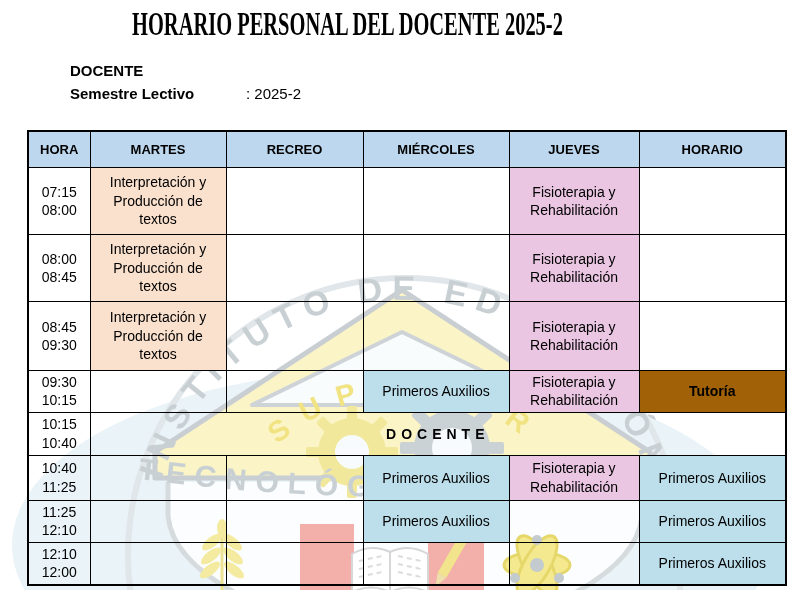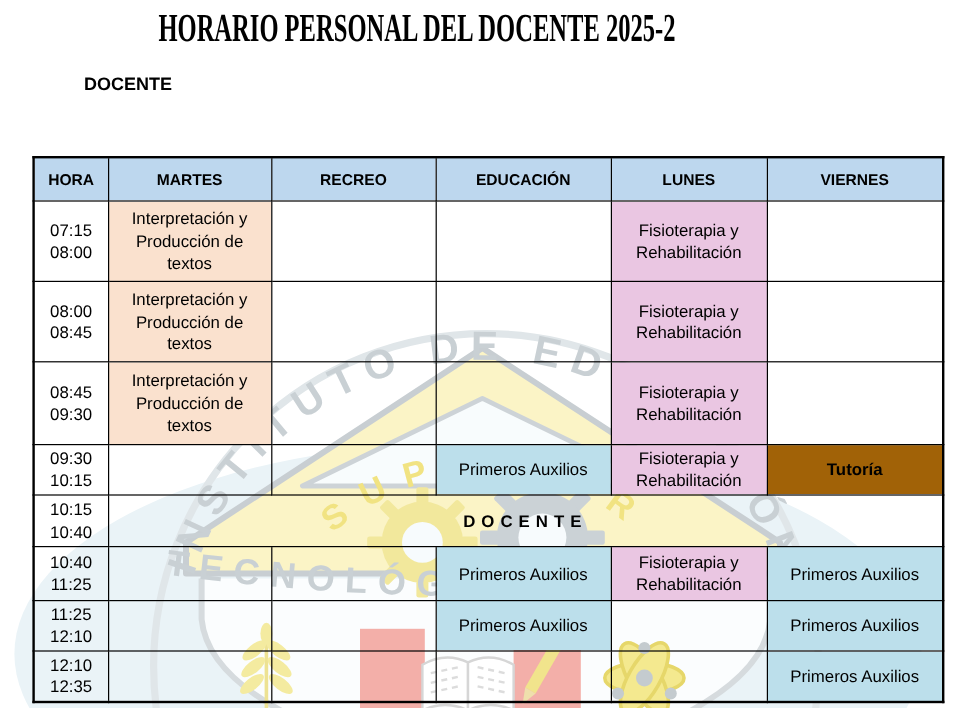--- a/index.html
+++ b/index.html
@@ -146,40 +146,44 @@
     </text>
   </svg>
 
   <div class="title-wrap">
     <span>HORARIO PERSONAL DEL DOCENTE 2025-2</span>
   </div>
 
   <div class="info">
     <div class="info-row">
       <span class="info-label">DOCENTE</span>
+    </div>
+    <div class="info-row">
+      <span class="info-label">Semestre Lectivo</span>
+      <span class="info-value">: 2025-2</span>
     </div>
   </div>
 
   <table class="sched">
     <colgroup>
       <col style="width:62px">
         <col style="width:136px">
         <col style="width:137px">
       <col style="width:146px">
         <col style="width:130px">
         <col style="width:147px">
     </colgroup>
     <thead>
         <tr>
           <th>HORA</th>
           <th>MARTES</th>
           <th>RECREO</th>
-          <th>EDUCACIÓN</th>
-          <th>LUNES</th>
-          <th>VIERNES</th>
+          <th>MIÉRCOLES</th>
+          <th>JUEVES</th>
+          <th>HORARIO</th>
         </tr>
       </thead>
     <tbody>
         <tr style="height: 67px;">
           <td class="time-cell">
             <div>07:15</div>
             <div>08:00</div>
           </td>
           <td style="background-color: rgb(250, 225, 206);">Interpretación y Producción de textos</td>
           <td></td>
@@ -245,21 +249,21 @@
           </td>
           <td></td>
           <td></td>
           <td style="background-color: rgb(188, 223, 235);">Primeros Auxilios</td>
           <td></td>
           <td style="background-color: rgb(188, 223, 235);">Primeros Auxilios</td>
         </tr>
         <tr style="height: 38px;">
           <td class="time-cell">
             <div>12:10</div>
-            <div>12:35</div>
+            <div>12:00</div>
           </td>
           <td></td>
           <td></td>
           <td></td>
           <td></td>
           <td style="background-color: rgb(188, 223, 235);">Primeros Auxilios</td>
         </tr>
       </tbody>
   </table>
 

